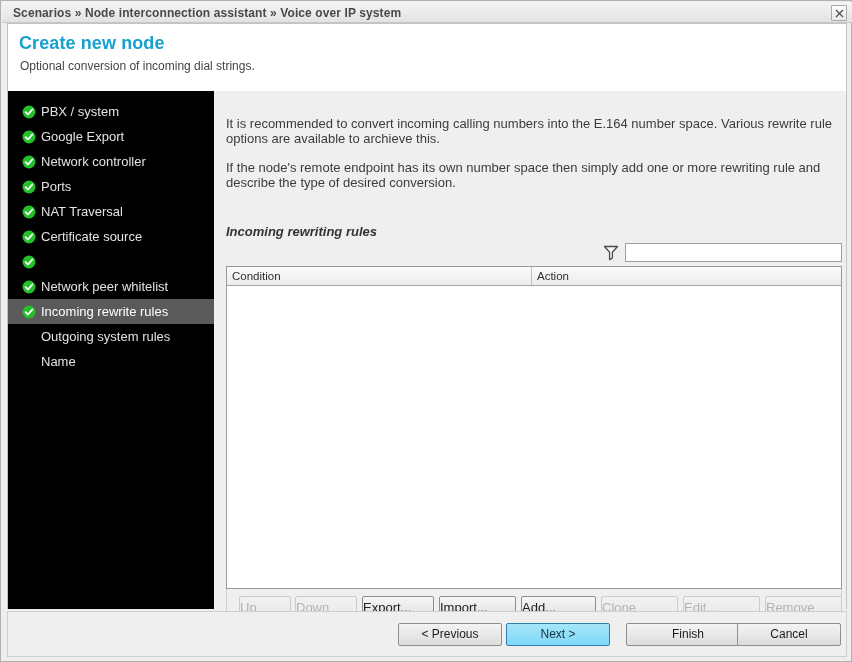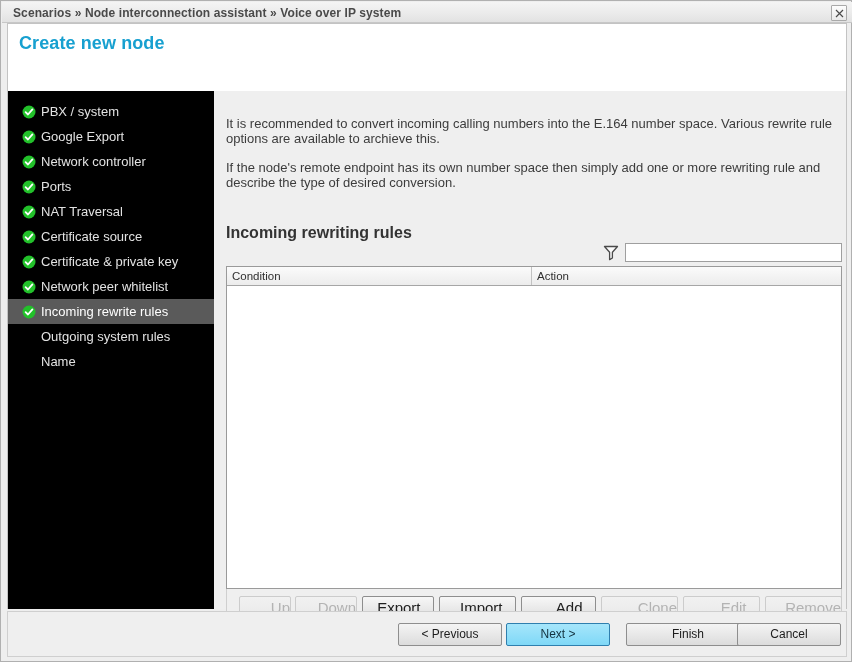--- a/index.html
+++ b/index.html
@@ -140,23 +140,24 @@
     font-size: 13px;
     color: #3c3c3c;
     line-height: 15px;
   }
   #para1 { top: 25px; }
   #para2 { top: 69px; }
 
   #section-label {
     position: absolute;
     left: 12px; top: 133px;
-    font-size: 16px;
+    font-size: 13px;
     font-weight: bold;
     color: #333333;
+    font-style: italic;
   }
   #filter-input {
     position: absolute;
     left: 411px; top: 152px;
     width: 217px;
     height: 19px;
     box-sizing: border-box;
     background: #ffffff;
     border: 1px solid #9f9f9f;
     font-family: "Liberation Sans", sans-serif;
@@ -221,24 +222,24 @@
     border: 1px solid #cfcfcf;
     border-top: none;
     background: #efefef;
   }
   .tbtn {
     position: absolute;
     top: 7px;
     height: 23px;
     box-sizing: border-box;
     font-family: "Liberation Sans", sans-serif;
-    font-size: 15px;
+    font-size: 13px;
     border-radius: 2px;
     cursor: default;
-    text-align: right;
+    text-align: left;
     line-height: 21px;
   }
   .tbtn.on {
     background: linear-gradient(to bottom, #f7f7f7, #dedede);
     border: 1px solid #8e8e8e;
     color: #202020;
   }
   .tbtn.off {
     background: linear-gradient(to bottom, #f1f1f1, #e9e9e9);
     border: 1px solid #cccccc;
@@ -287,20 +288,21 @@
       <svg width="9" height="9" viewBox="0 0 9 9">
         <path d="M1 1 L8 8 M8 1 L1 8" stroke="#4a4a4a" stroke-width="1.2" fill="none"></path>
       </svg>
     </div>
   </div>
 
   <div id="shell">
 
     <div id="wizard-header">
       <div id="wizard-title">Create new node</div>
+      <div id="wizard-subtitle">Optional conversion of incoming dial strings.</div>
     </div>
 
     <div id="sidebar">
         <div class="step first"><span class="chk"><svg width="14" height="14" viewBox="0 0 14 14">
               <circle cx="7" cy="7" r="6.5" fill="#22c12a"></circle>
               <path d="M3.6 7.2 L6 9.5 L10.4 4.4" stroke="#ffffff" stroke-width="1.8" fill="none" stroke-linecap="round" stroke-linejoin="round"></path>
             </svg></span><span class="lbl">PBX / system</span></div>
         <div class="step"><span class="chk"><svg width="14" height="14" viewBox="0 0 14 14">
               <circle cx="7" cy="7" r="6.5" fill="#22c12a"></circle>
               <path d="M3.6 7.2 L6 9.5 L10.4 4.4" stroke="#ffffff" stroke-width="1.8" fill="none" stroke-linecap="round" stroke-linejoin="round"></path>
@@ -317,21 +319,21 @@
               <circle cx="7" cy="7" r="6.5" fill="#22c12a"></circle>
               <path d="M3.6 7.2 L6 9.5 L10.4 4.4" stroke="#ffffff" stroke-width="1.8" fill="none" stroke-linecap="round" stroke-linejoin="round"></path>
             </svg></span><span class="lbl">NAT Traversal</span></div>
         <div class="step"><span class="chk"><svg width="14" height="14" viewBox="0 0 14 14">
               <circle cx="7" cy="7" r="6.5" fill="#22c12a"></circle>
               <path d="M3.6 7.2 L6 9.5 L10.4 4.4" stroke="#ffffff" stroke-width="1.8" fill="none" stroke-linecap="round" stroke-linejoin="round"></path>
             </svg></span><span class="lbl">Certificate source</span></div>
         <div class="step"><span class="chk"><svg width="14" height="14" viewBox="0 0 14 14">
               <circle cx="7" cy="7" r="6.5" fill="#22c12a"></circle>
               <path d="M3.6 7.2 L6 9.5 L10.4 4.4" stroke="#ffffff" stroke-width="1.8" fill="none" stroke-linecap="round" stroke-linejoin="round"></path>
-            </svg></span><span class="lbl">Certificate &amp; private key</span></div>
+            </svg></span></div>
         <div class="step"><span class="chk"><svg width="14" height="14" viewBox="0 0 14 14">
               <circle cx="7" cy="7" r="6.5" fill="#22c12a"></circle>
               <path d="M3.6 7.2 L6 9.5 L10.4 4.4" stroke="#ffffff" stroke-width="1.8" fill="none" stroke-linecap="round" stroke-linejoin="round"></path>
             </svg></span><span class="lbl">Network peer whitelist</span></div>
         <div class="step selected"><span class="chk"><svg width="14" height="14" viewBox="0 0 14 14">
               <circle cx="7" cy="7" r="6.5" fill="#22c12a"></circle>
               <path d="M3.6 7.2 L6 9.5 L10.4 4.4" stroke="#ffffff" stroke-width="1.8" fill="none" stroke-linecap="round" stroke-linejoin="round"></path>
             </svg></span><span class="lbl">Incoming rewrite rules</span></div>
         <div class="step"><span class="chk none"><svg width="14" height="14" viewBox="0 0 14 14">
               <circle cx="7" cy="7" r="6.5" fill="#22c12a"></circle>

